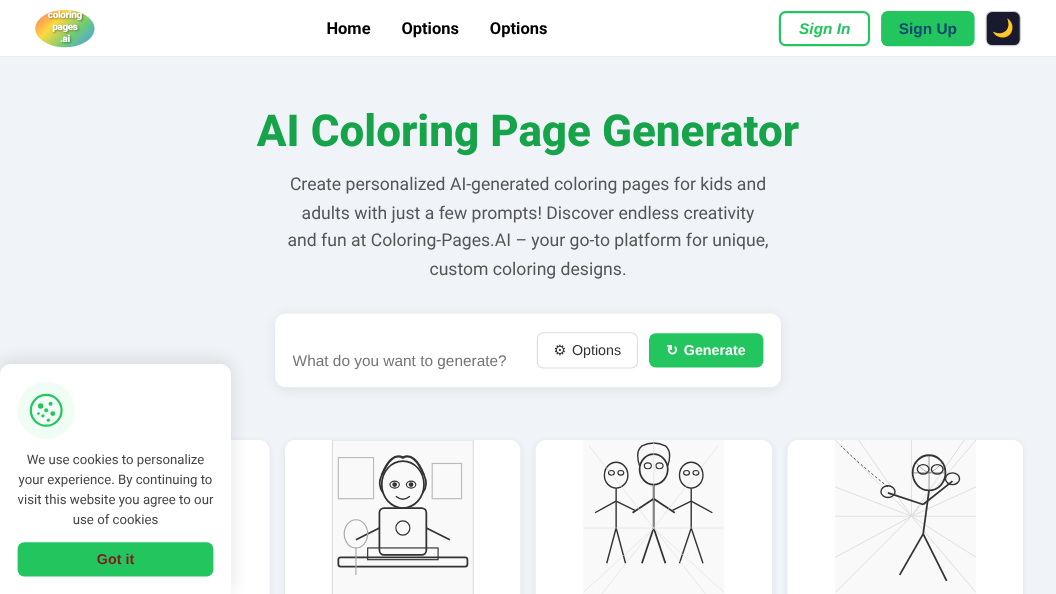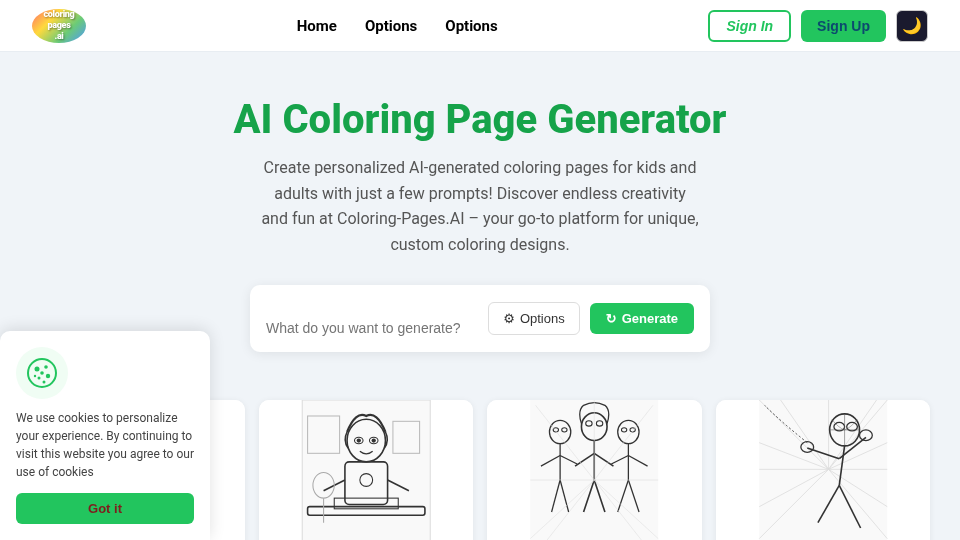--- a/index.html
+++ b/index.html
@@ -206,20 +206,21 @@
       display: flex;
       align-items: center;
       justify-content: center;
       margin-bottom: 10px;
     }
     .cookie-text {
       font-size: 12px;
       color: #444;
       line-height: 1.5;
       margin-bottom: 12px;
+      text-align: center;
     }
     .btn-gotit {
       background: #22c55e;
       color: #7f1d1d;
       border: none;
       border-radius: 6px;
       padding: 8px 22px;
       font-size: 13px;
       font-weight: 600;
       cursor: pointer;

